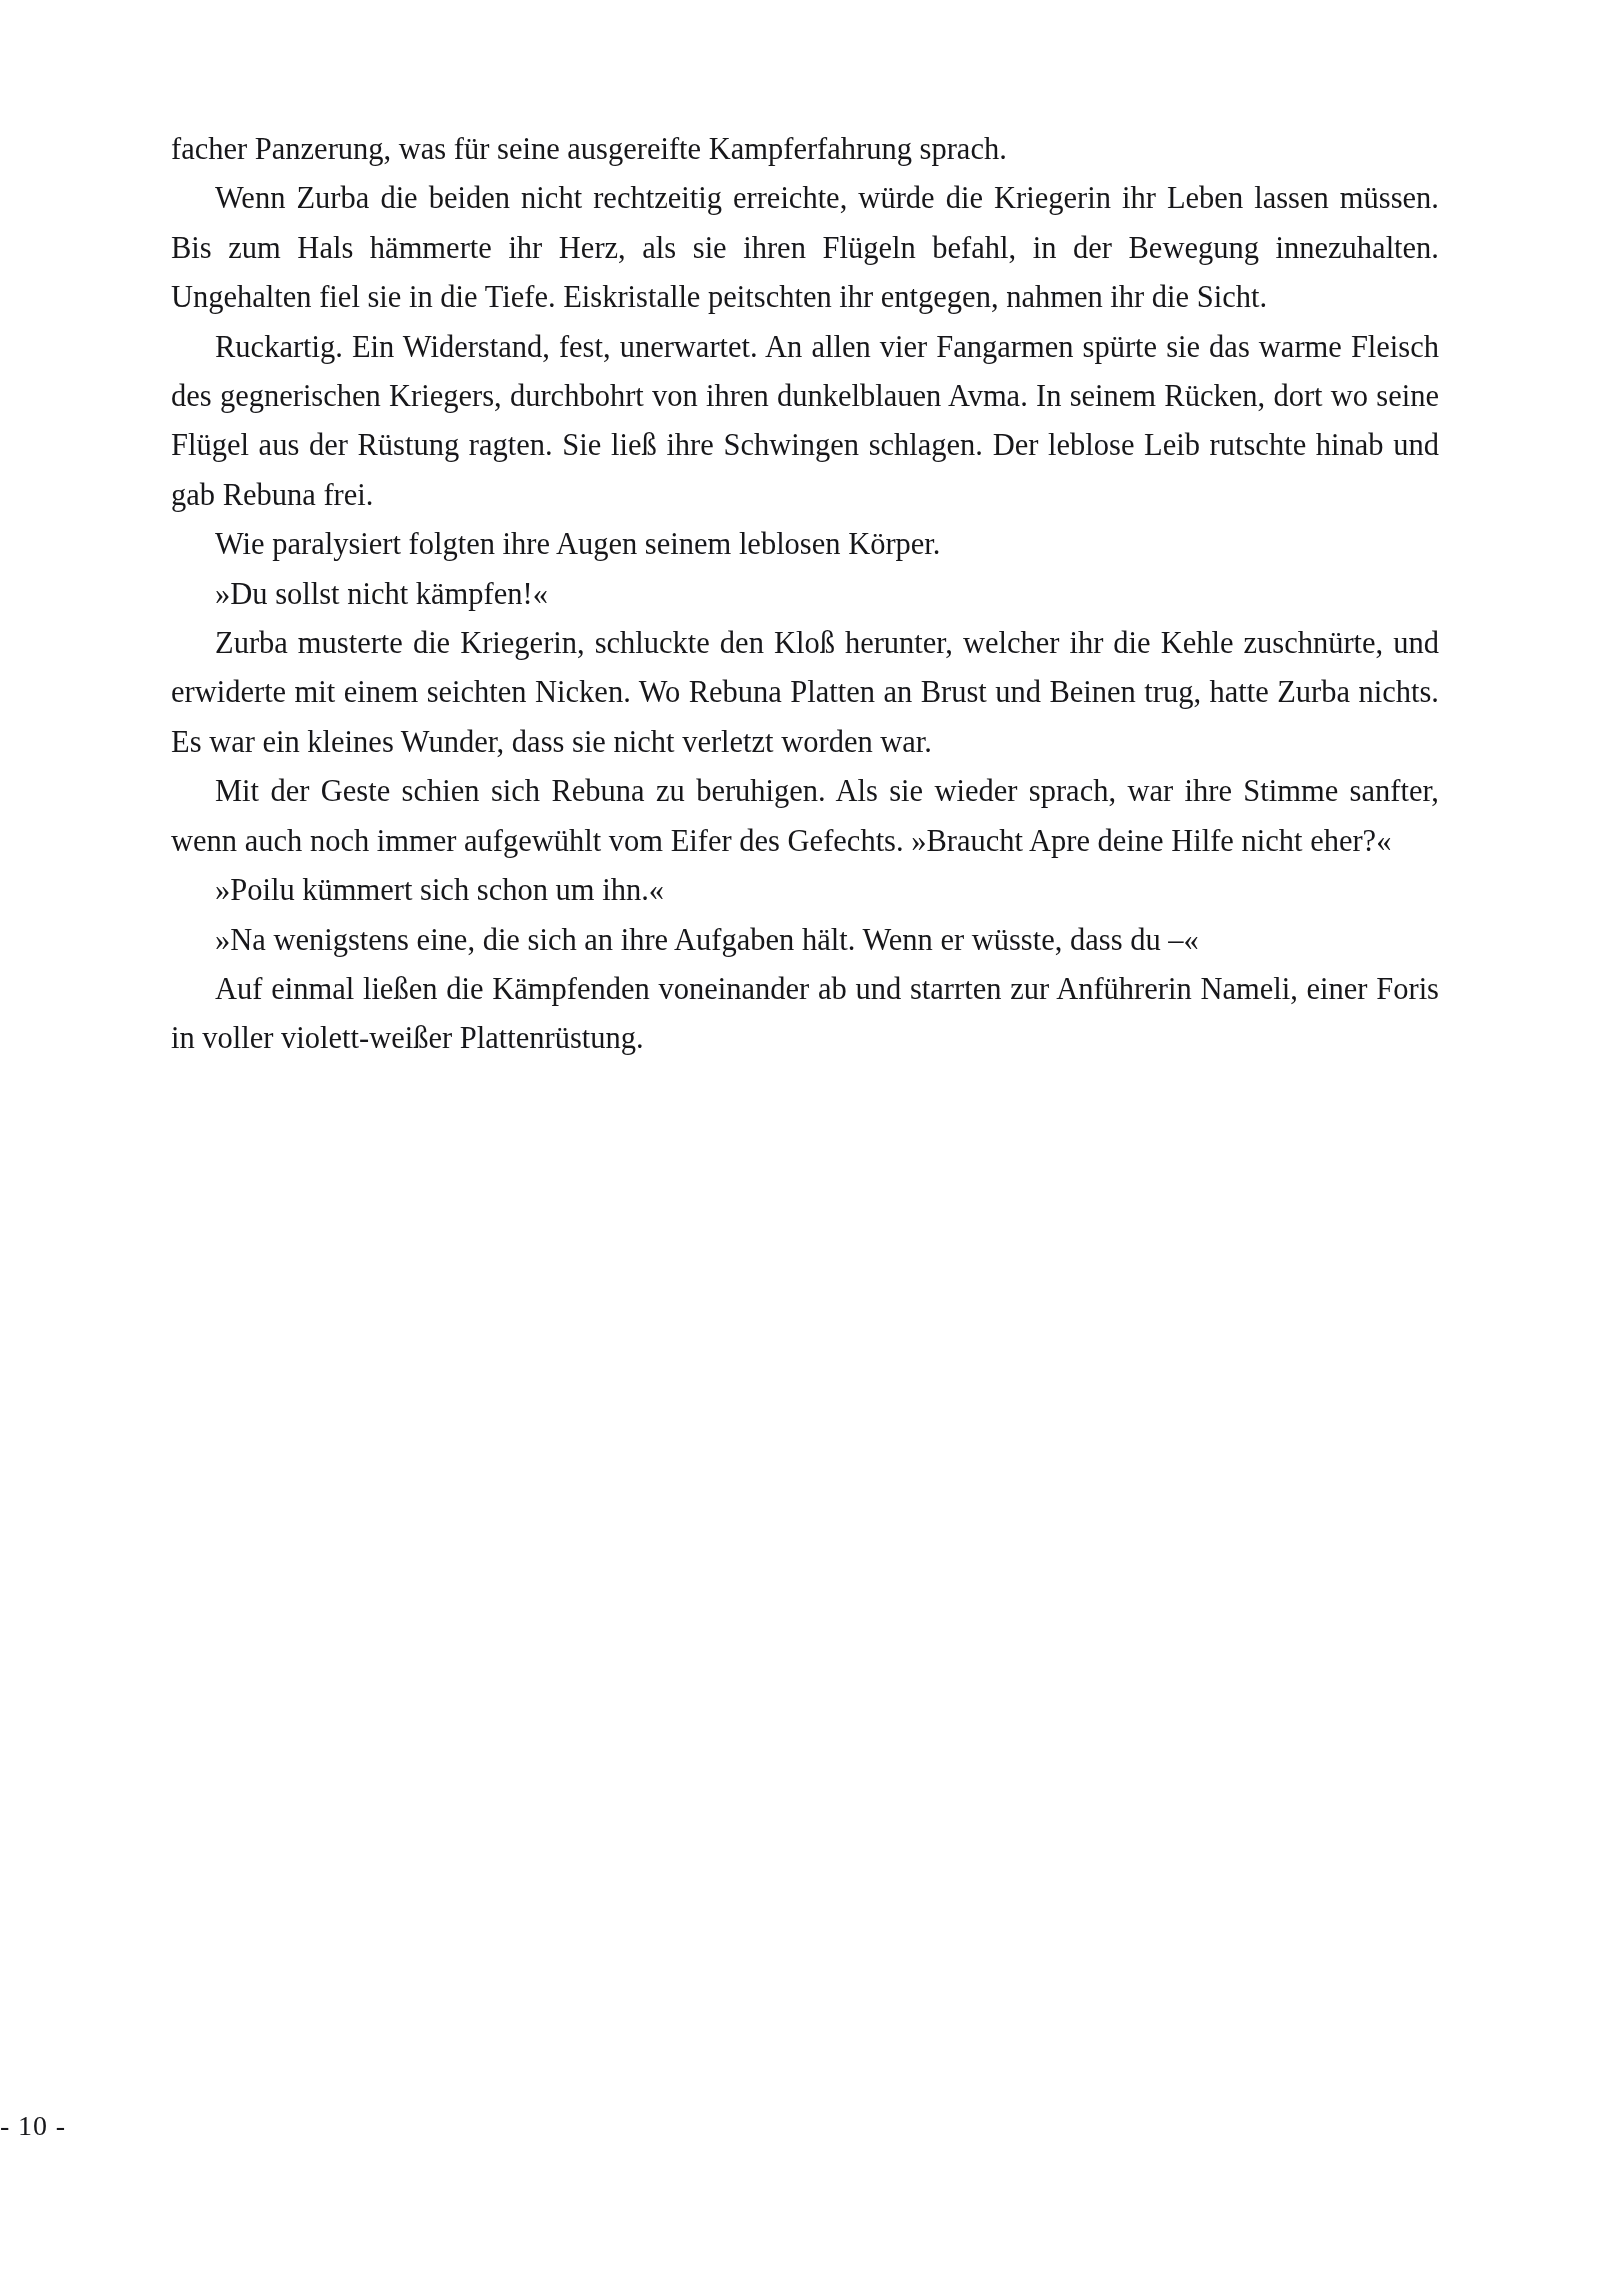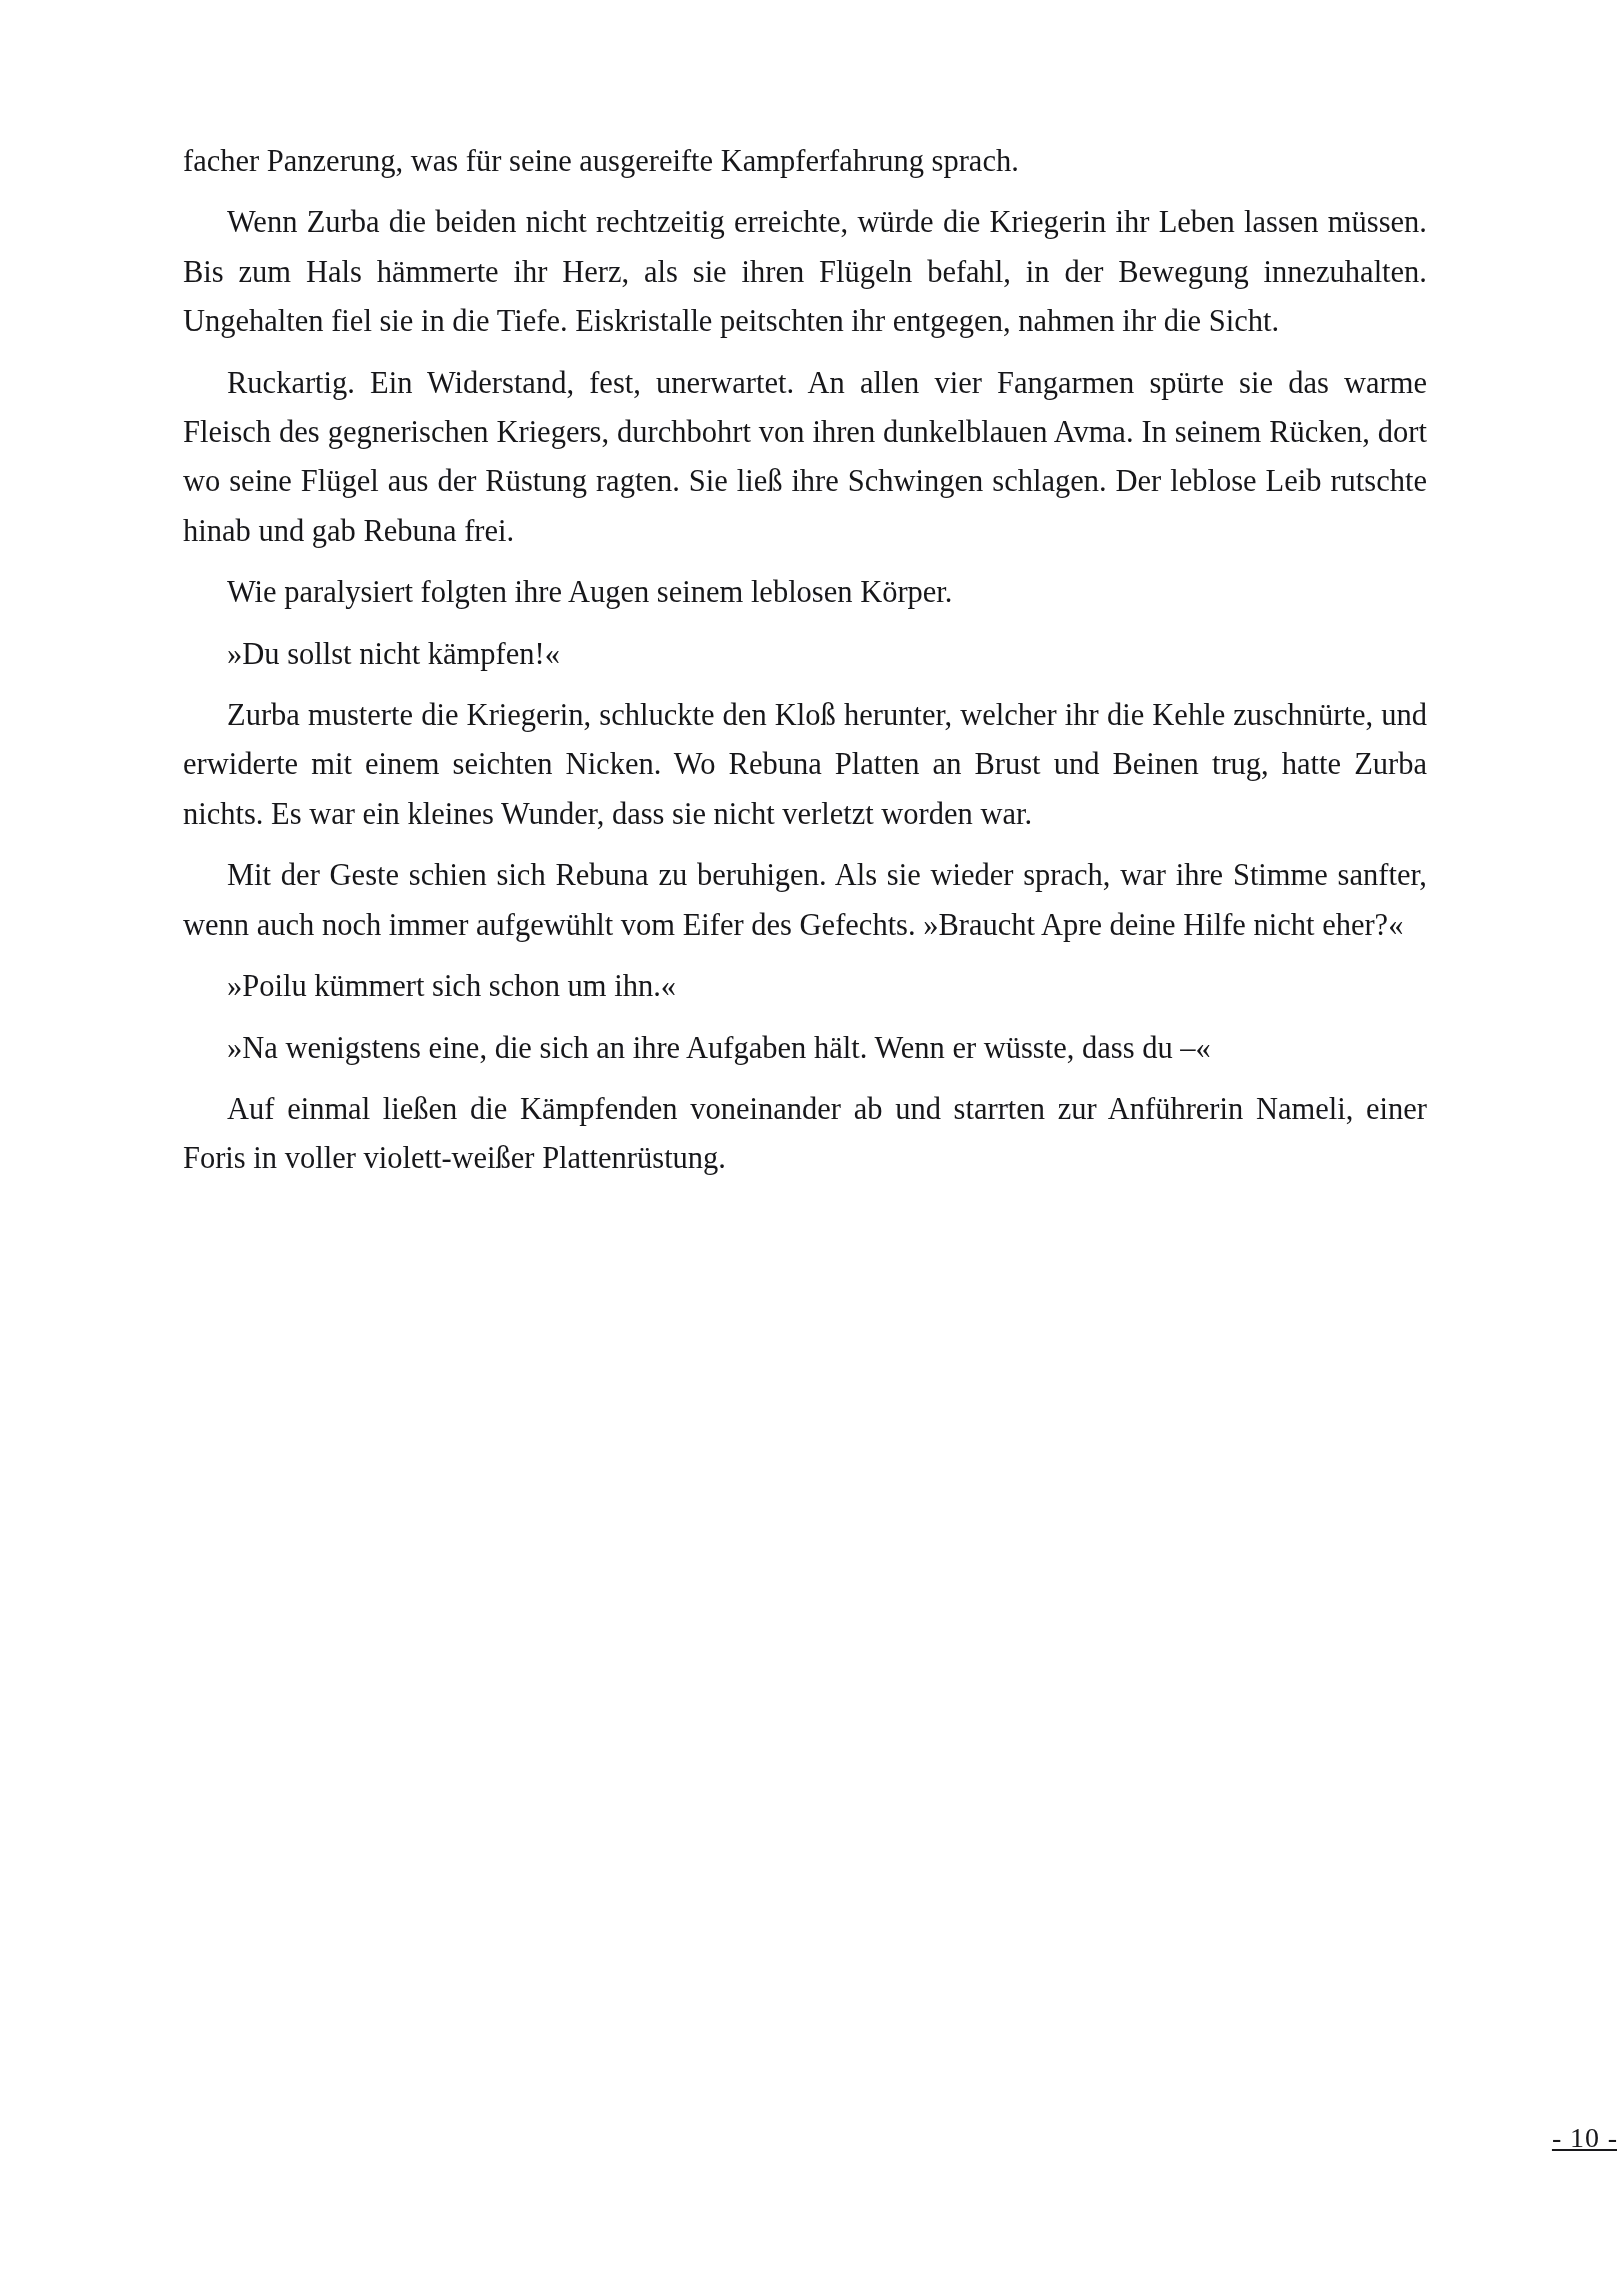--- a/index.html
+++ b/index.html
@@ -25,41 +25,40 @@
   .text-block {
     width: 1268px;
     font-size: 30.5px;
     line-height: 1.62;
     text-align: justify;
     text-justify: inter-word;
     hyphens: manual;
     color: #17171a;
   }
   .para {
-    margin: 12px;
+    margin: 0;
     text-indent: 0;
   }
   .para.indent {
     text-indent: 44px;
   }
   
   .para:last-child {
     text-align: justify;
   }
   .footer {
     position: absolute;
     left: 0;
     right: 0;
-    bottom: 141px;
-    text-align: right;
+    bottom: 153px;
+    text-align: left;
     font-size: 28px;
     letter-spacing: 0.9px;
     color: #17171a;
     font-family: "Liberation Serif", serif;
-    text-decoration: underline;
   }
 </style>
 </head>
 <body>
 
 <div class="page">
   <div class="text-block">
     <p class="para">facher Panzerung, was für seine ausgereifte Kampferfahrung sprach.</p>
     <p class="para indent">Wenn Zurba die beiden nicht rechtzeitig erreichte, würde die Kriegerin ihr Leben lassen müssen. Bis zum Hals hämmerte ihr Herz, als sie ihren Flügeln befahl, in der Bewegung innezuhalten. Ungehalten fiel sie in die Tiefe. Eiskristalle peitschten ihr entgegen, nahmen ihr die Sicht.</p>
     <p class="para indent">Ruckartig. Ein Widerstand, fest, unerwartet. An allen vier Fangarmen spürte sie das warme Fleisch des gegnerischen Kriegers, durchbohrt von ihren dunkelblauen Avma. In seinem Rücken, dort wo seine Flügel aus der Rüstung ragten. Sie ließ ihre Schwingen schlagen. Der leblose Leib rutschte hinab und gab Rebuna frei.</p>

